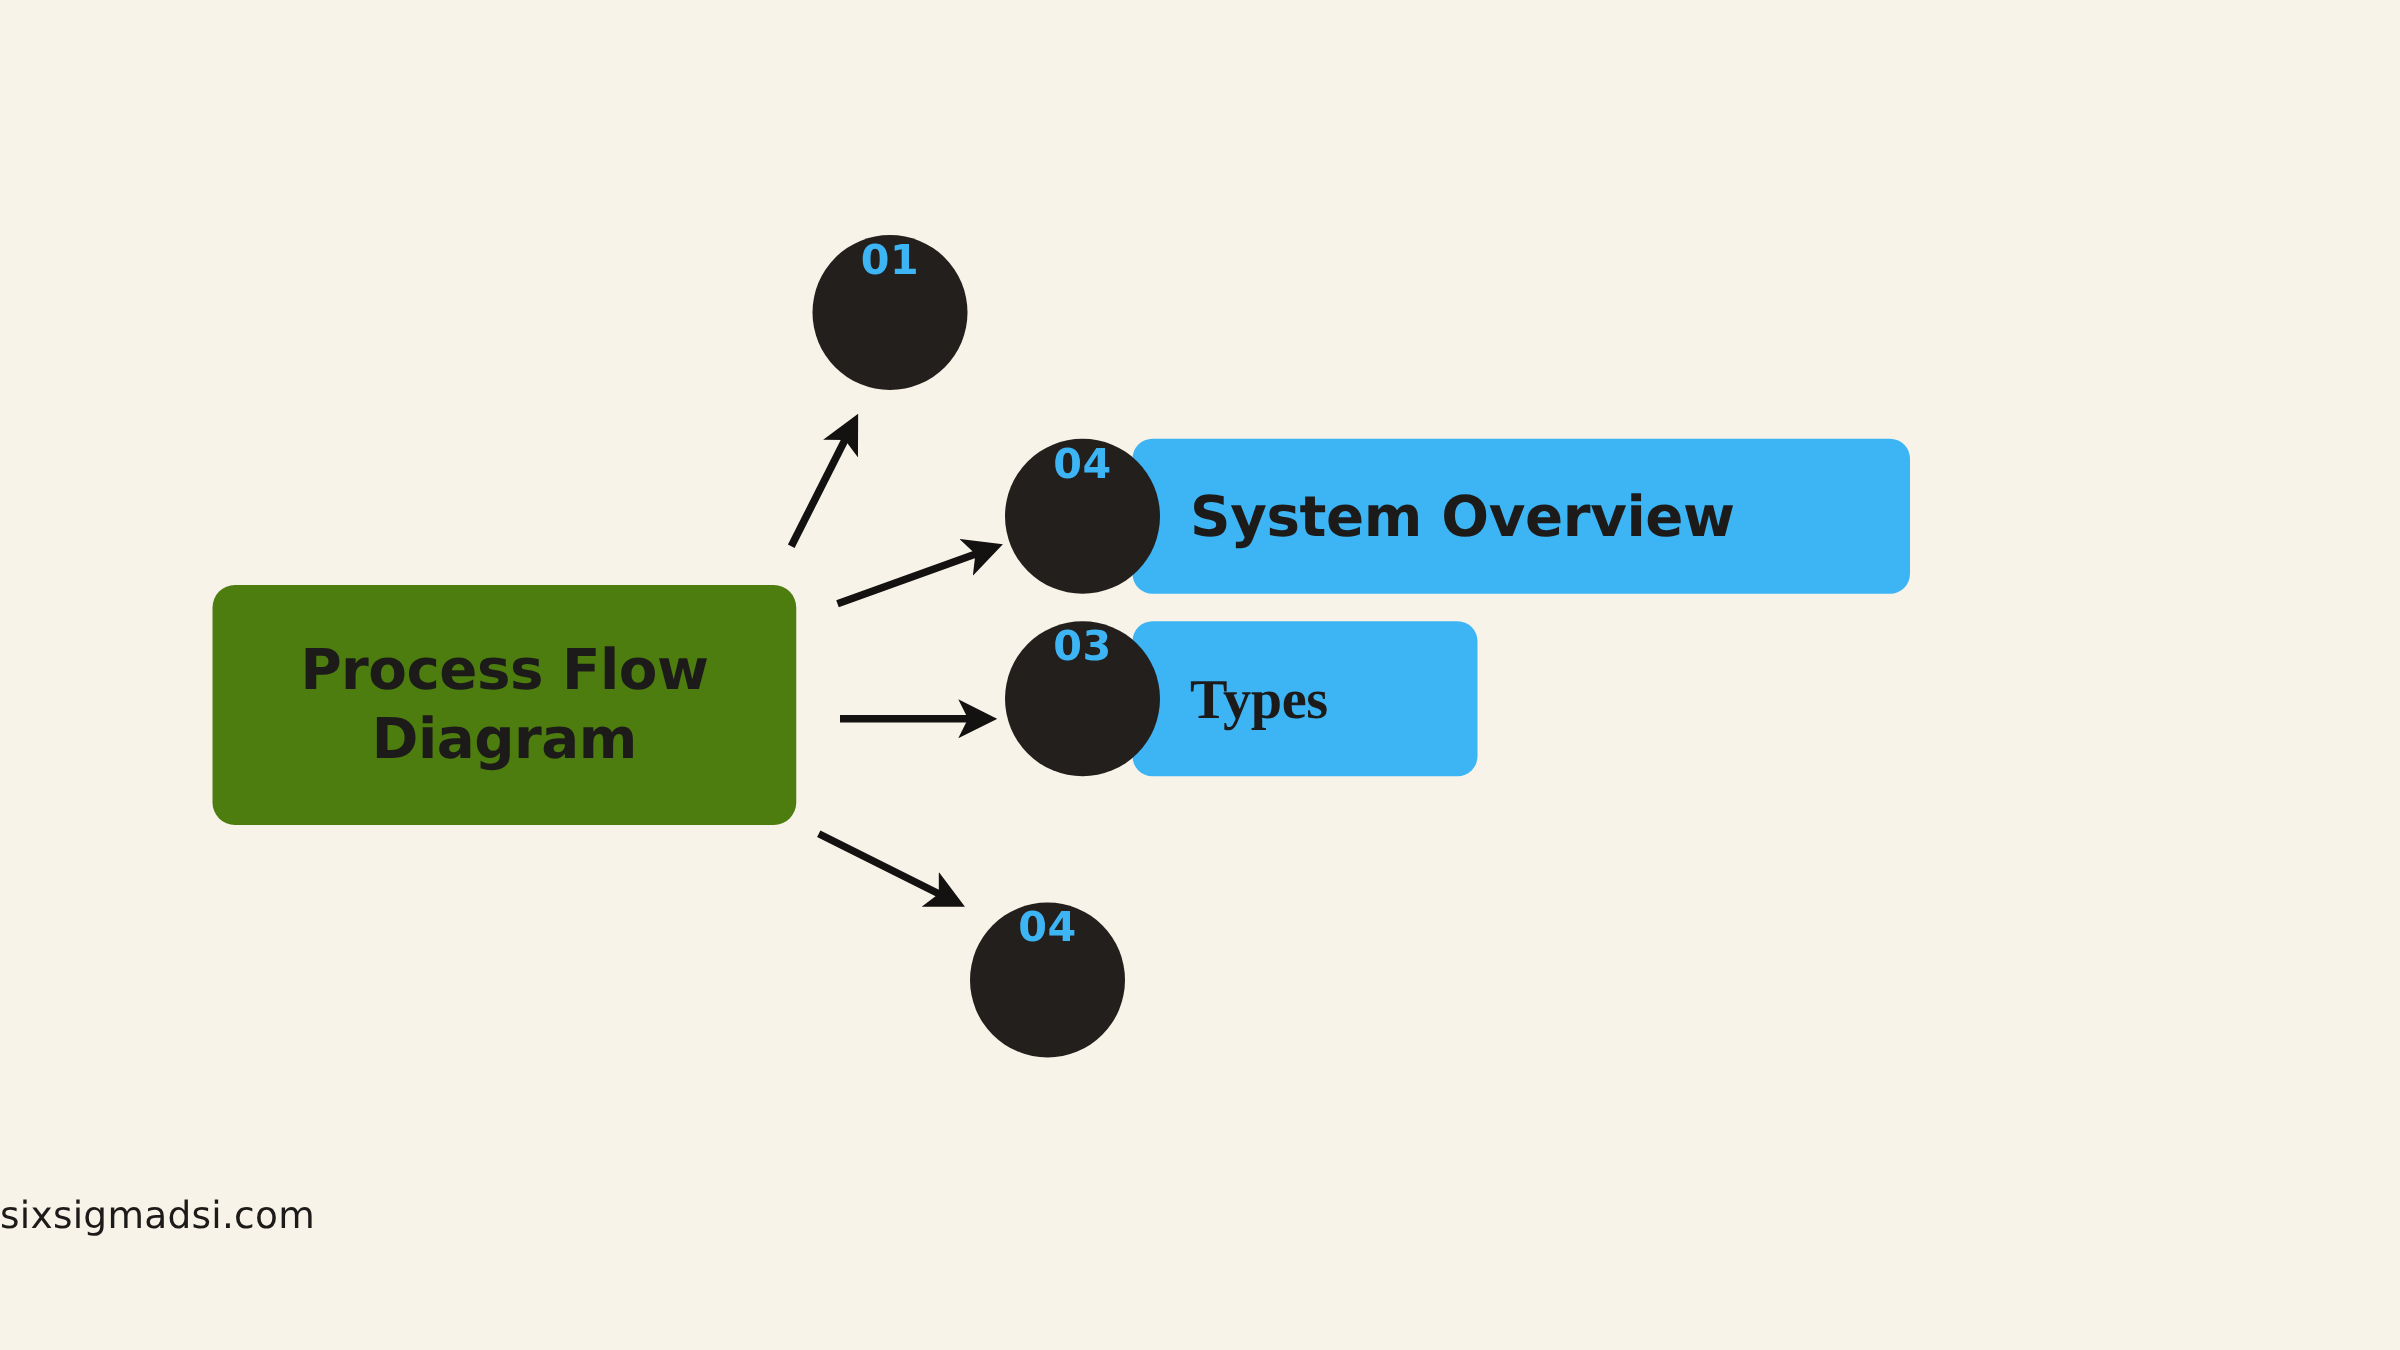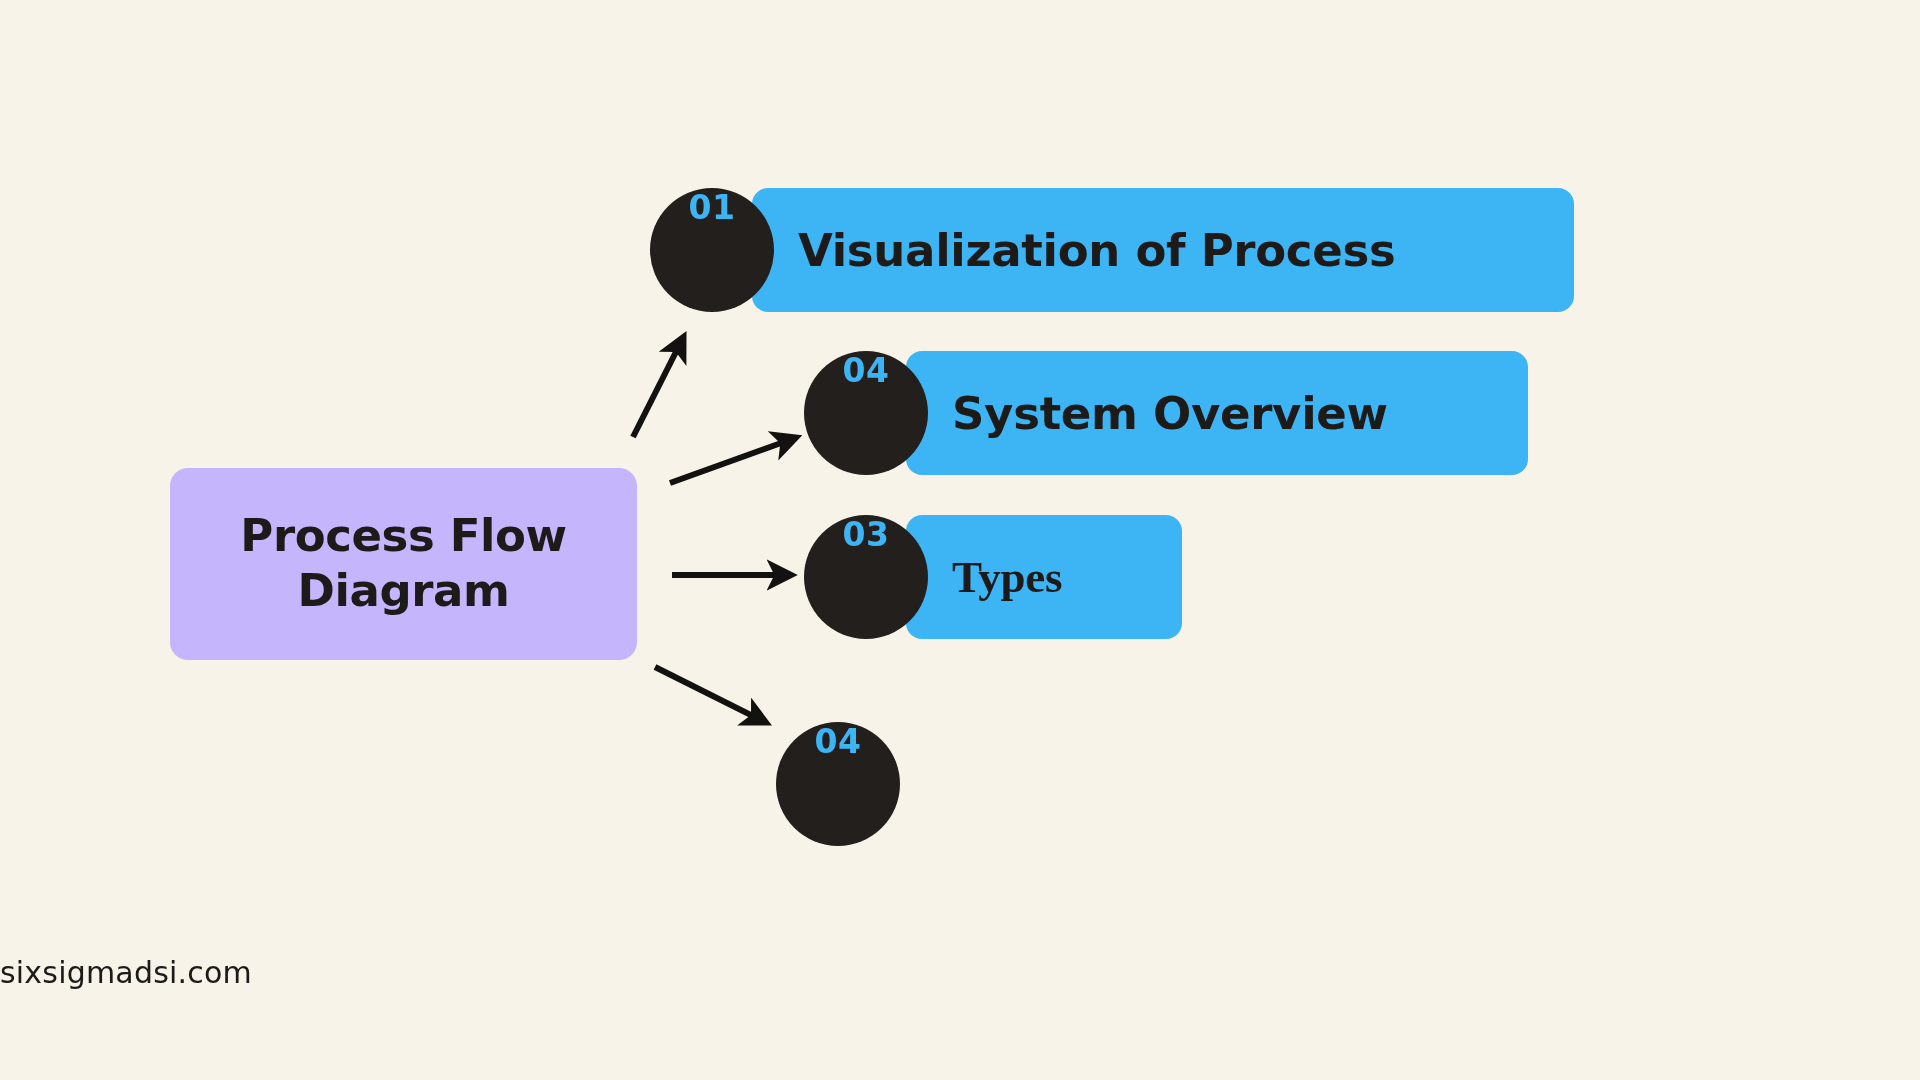--- a/index.html
+++ b/index.html
@@ -27,21 +27,21 @@
     pointer-events: none;
   }
 
   
   .source-node {
     position: absolute;
     left: 170px;
     top: 468px;
     width: 467px;
     height: 192px;
-    background: #c4b5fd;
+    background: #4d7c0f;
     border-radius: 18px;
     display: flex;
     align-items: center;
     justify-content: center;
     box-sizing: border-box;
     padding: 0 26px;
   }
   .source-label {
     font-size: 45px;
     font-weight: 800;
@@ -96,21 +96,21 @@
     color: #1d1b19;
     letter-spacing: -0.3px;
     white-space: nowrap;
   }
 
   
   .row-1 { left: 650px; top: 188px; }
   .row-1 .step-bar { width: 822px; }
   .row-2 { left: 804px; top: 351px; }
   .row-2 .step-bar { width: 622px; }
-  .row-3 { left: 804px; top: 515px; }
+  .row-3 { left: 804px; top: 497px; }
   .row-3 .step-bar { width: 276px; font-family: Liberation Serif, serif; }
   .row-4 { left: 776px; top: 676px; margin-top: 46px; }
   .row-4 .step-bar { width: 850px; }
 
   
   .footer-text {
     position: absolute;
     left: 0;
     top: 955px;
     width: 1920px;
@@ -139,23 +139,20 @@
   </svg>
 
   <div class="source-node">
     <div class="source-label">Process Flow Diagram</div>
   </div>
 
   <div class="step-row row-1">
     <div class="step-badge">
       <span class="step-badge-number">01</span>
     </div>
-    <div class="step-bar">
-      <span class="step-bar-label">Visualization of Process</span>
-    </div>
   </div>
 
   <div class="step-row row-2">
     <div class="step-badge">
       <span class="step-badge-number">04</span>
     </div>
     <div class="step-bar">
       <span class="step-bar-label">System Overview</span>
     </div>
   </div>

